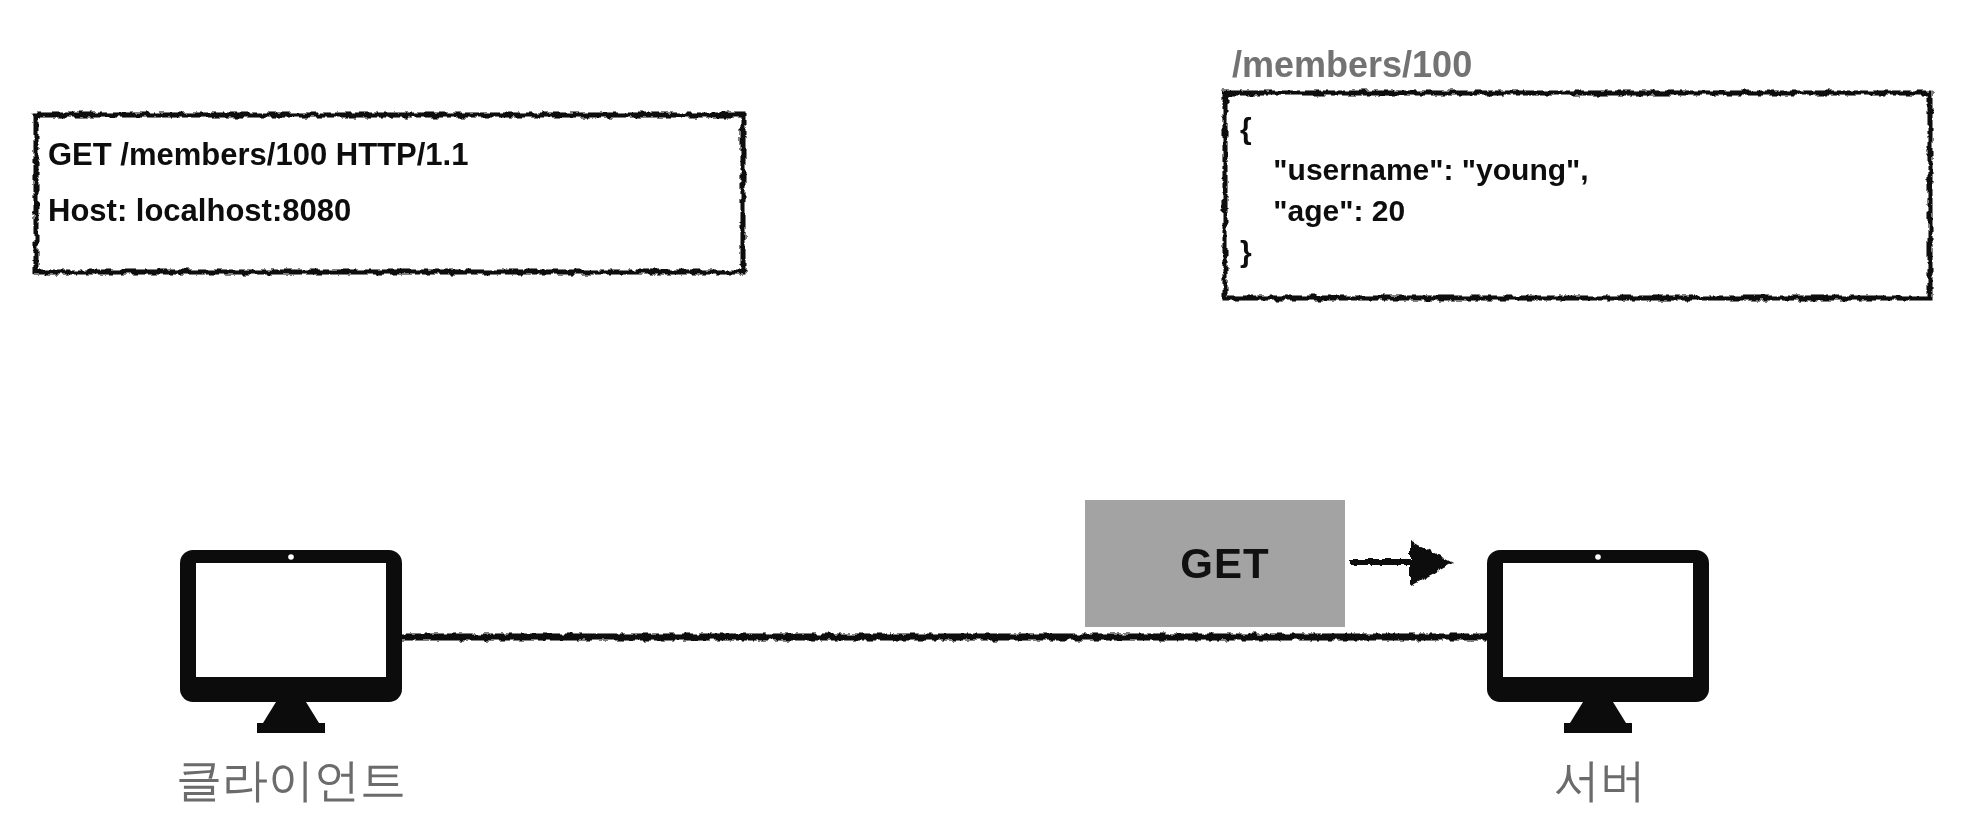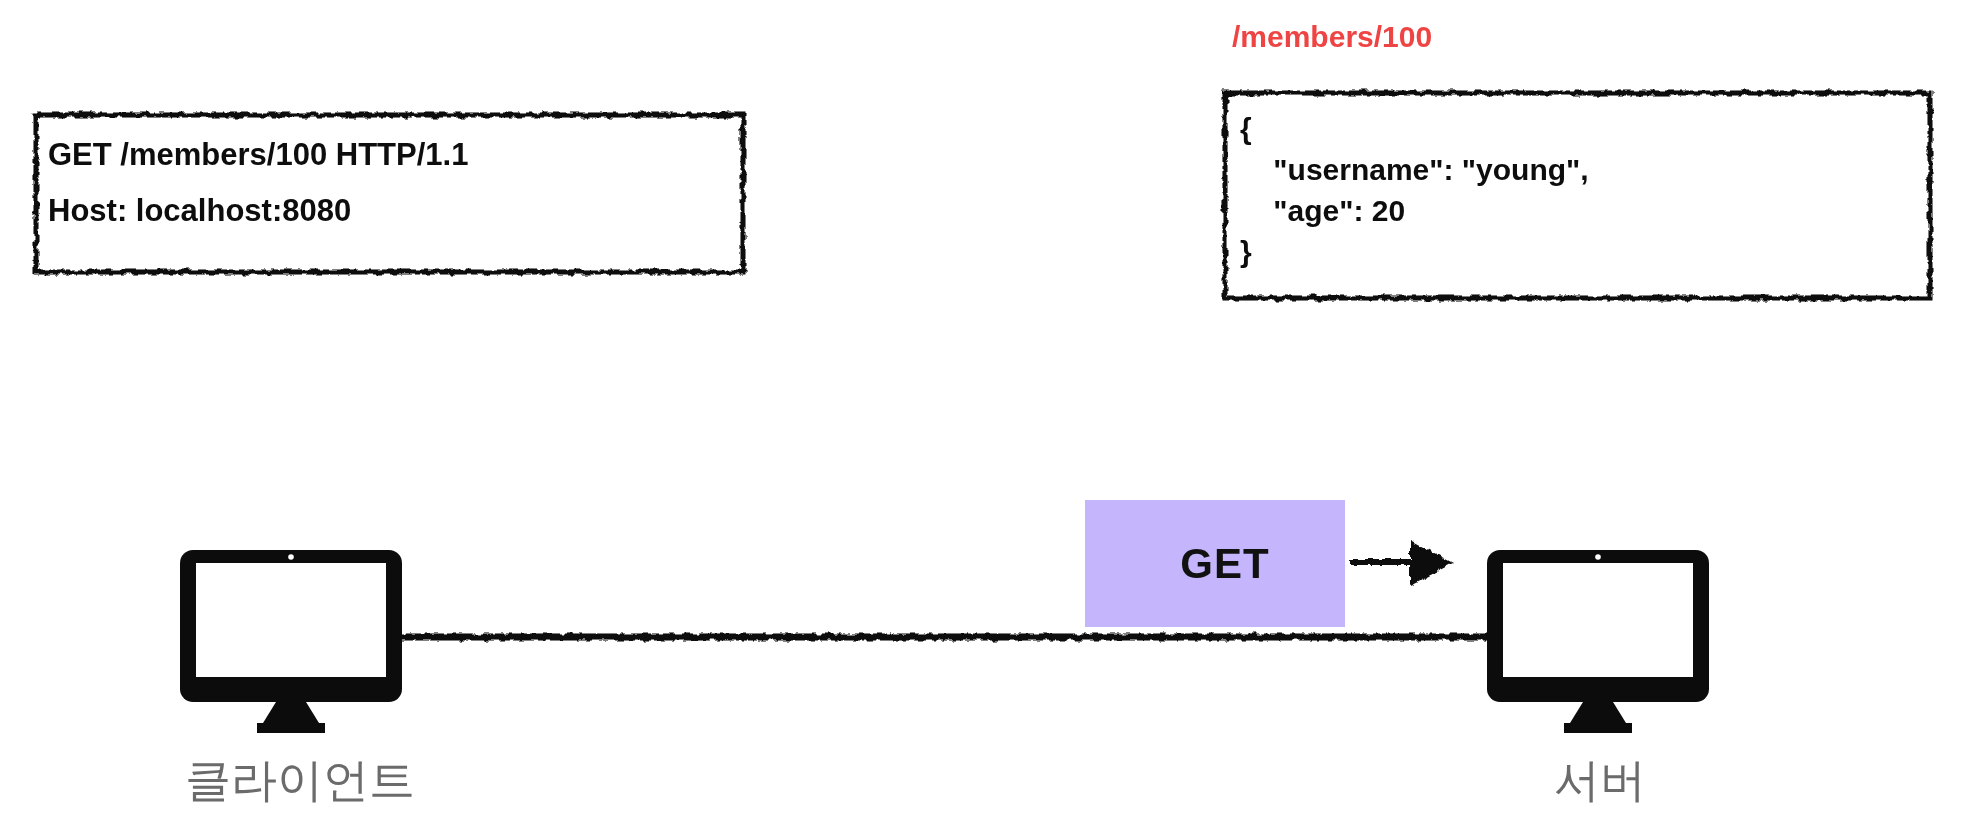--- a/index.html
+++ b/index.html
@@ -21,24 +21,24 @@
     top: 127px;
     font-size: 31px;
     font-weight: 700;
     line-height: 56px;
     white-space: pre;
     color: #0d0d0d;
   }
   .path-label {
     position: absolute;
     left: 1232px;
-    top: 20px;
-    font-size: 30px;
+    top: 44px;
+    font-size: 36px;
     font-weight: 700;
-    color: #ef4444;
+    color: #737373;
   }
   .json-body {
     position: absolute;
     left: 1240px;
     top: 108px;
     font-size: 30px;
     font-weight: 700;
     line-height: 41px;
     white-space: pre;
     color: #0d0d0d;
@@ -62,21 +62,21 @@
   }
   .node-label {
     position: absolute;
     top: 750px;
     width: 320px;
     text-align: center;
     font-size: 46px;
     font-weight: 400;
     color: #6b6b6b; 
   }
-  .client-label { left: 140px; }
+  .client-label { left: 131px; }
   .server-label { left: 1440px; }
 </style>
 </head>
 <body>
 
 <div class="canvas">
 
   <svg class="bg-svg" width="1981" height="820" viewBox="0 0 1981 820">
     <defs>
       <filter id="rough" filterUnits="userSpaceOnUse" x="0" y="0" width="1981" height="820">
@@ -111,20 +111,20 @@
   <div class="request-text"><span>GET /members/100 HTTP/1.1</span>
 <span>Host: localhost:8080</span></div>
 
   <div class="path-label">/members/100</div>
 
   <div class="json-body">{
     "username": "young",
     "age": 20
 }</div>
 
-  <div class="method-box" style="background-color: #c4b5fd; padding-left: 20px;">
+  <div class="method-box" style="background-color: #a3a3a3; padding-left: 20px;">
     <span>GET</span>
   </div>
 
   <div class="node-label client-label" style="color: rgb(107, 107, 107);">클라이언트</div>
   <div class="node-label server-label" style="color: rgb(107, 107, 107);">서버</div>
 
 </div>
 
 </body></html>

